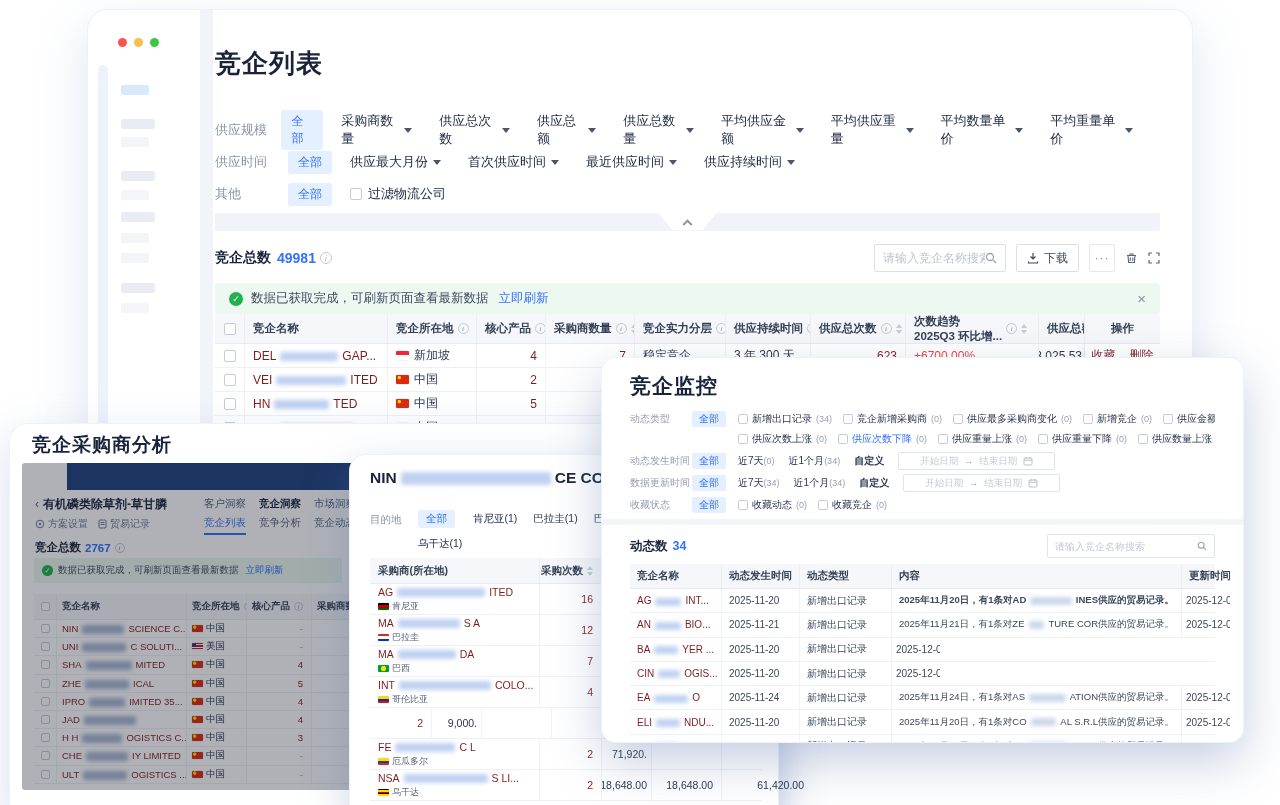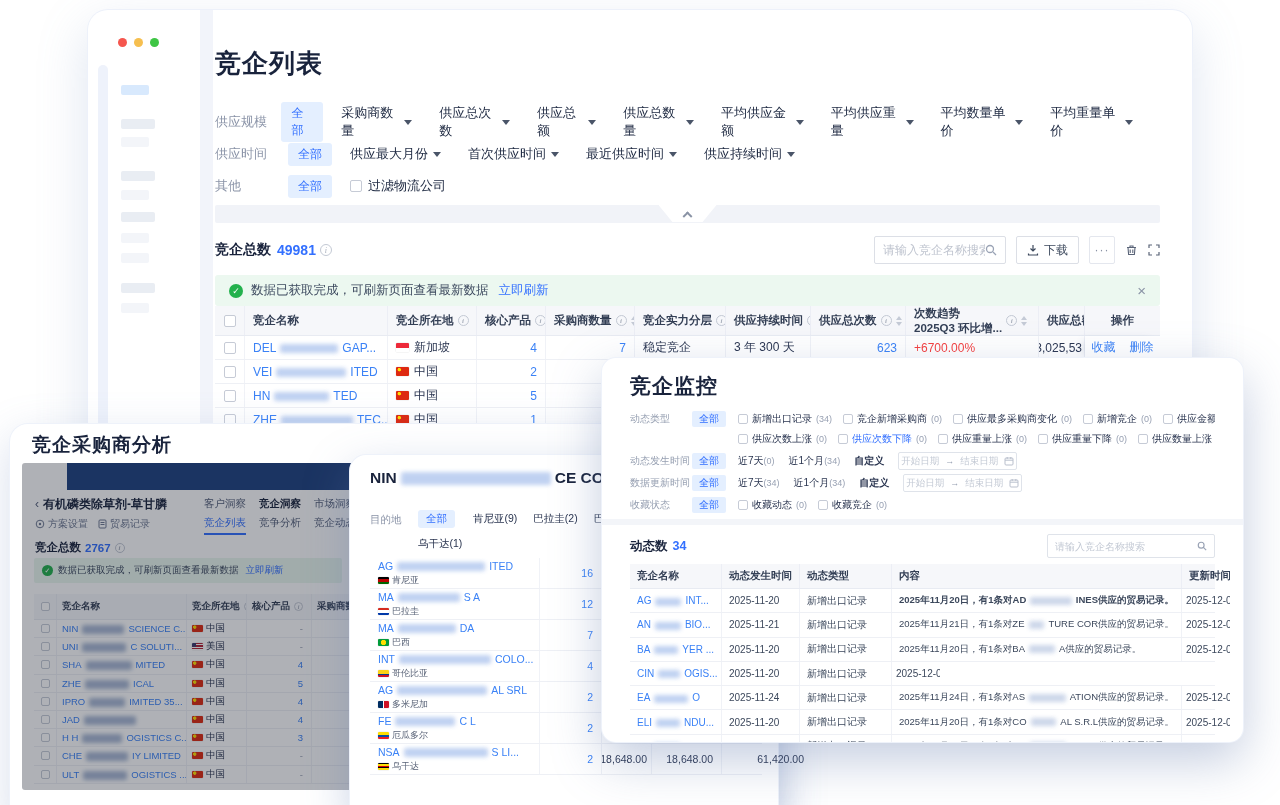--- a/index.html
+++ b/index.html
@@ -16,21 +16,21 @@
   .m-sidebar{position:absolute;left:22px;top:60px;width:90px;bottom:0}
   .m-edge{position:absolute;left:10px;top:55px;width:10px;bottom:10px;background:#eef2fb;border-radius:6px}
   .sbar{position:absolute;left:11px;height:10px;border-radius:2px}
   .sbar.blue{background:#d8e9fd;width:28px}
   .sbar.g1{background:#e9edf3;width:34px}
   .sbar.g2{background:#f3f5f9;width:28px}
   .m-sep{position:absolute;left:112px;top:0;width:13px;height:100%;background:#f2f4fa;
     border-radius:0 0 0 20px}
   .m-content{position:absolute;left:127px;top:0;right:32px}
   .m-title{padding-top:36px;font-size:26px;font-weight:bold;color:#19233c;letter-spacing:1px}
-  #main-filters{margin-top:28px}
+  #main-filters{margin-top:36px}
   .frow{display:flex;align-items:center;height:26px;margin-bottom:6px;font-size:13px}
   .flabel{width:73px;color:#8b94a8}
   .chip{background:#e4efff;color:#3370ff;border-radius:3px;padding:3px 10px;font-size:12px;margin-right:18px}
   .fdrop{color:#222d45;margin-right:27px;display:inline-flex;align-items:center;cursor:pointer}
   .caret{width:0;height:0;border-left:4px solid transparent;border-right:4px solid transparent;
     border-top:5px solid #4a5568;margin-left:5px;display:inline-block}
   .cbx{display:inline-block;width:12px;height:12px;border:1px solid #c6cbd6;border-radius:2px;background:#fff;flex:none}
   .fcheck{display:inline-flex;align-items:center;gap:6px;color:#222d45}
   .collapse-bar{position:relative;height:18px;background:#f1f3f8;border-radius:2px;margin-top:2px}
   .notch{position:absolute;left:50%;top:0;transform:translateX(-50%);width:58px;height:17px;background:#fff;
@@ -61,21 +61,21 @@
 
   
   .tr{display:flex;align-items:stretch;border-bottom:1px solid #eef0f5}
   .hrow{background:#f6f7fa;border-bottom:1px solid #e8ebf2}
   .td{flex:none;overflow:hidden;white-space:nowrap;padding:0 8px;border-right:1px solid rgba(228,232,240,.55);
     display:flex;align-items:center}
   .td:last-child{border-right:none}
   .th{font-weight:bold;color:#333f55}
   .r{justify-content:flex-end;text-align:right}
   .ctr{justify-content:center}
-  .lnk{color:#3b82f6;cursor:pointer}
+  .lnk{color:#7f1d1d;cursor:pointer}
   .red{color:#f53f3f}
   .dash{color:#9aa3b5}
   .sort{display:inline-flex;flex-direction:column;gap:2px;margin-left:4px;cursor:pointer}
   .sort i{display:block;width:0;height:0;border-left:3.5px solid transparent;border-right:3.5px solid transparent}
   .sort .up{border-bottom:4px solid #c4cad6}
   .sort .dn{border-top:4px solid #c4cad6}
   .blr{display:inline-block;height:9px;border-radius:2px;background:#b9cdf0;filter:blur(2px);
     vertical-align:middle;margin:0 4px;opacity:.9}
   .blr.big{height:13px}
   .blr.gray{background:#c8d3e8}
@@ -155,21 +155,21 @@
   .mon-chip{background:#e4efff;color:#3370ff;border-radius:2px;padding:2px 7px;font-size:10px;margin-right:12px;flex:none;height:16px;line-height:12px}
   .mon-lines{display:flex;flex-direction:column;gap:4px;overflow:hidden}
   .mon-line{display:flex;align-items:center;gap:11px;height:16px;white-space:nowrap}
   .mon-item{display:inline-flex;align-items:center;gap:4px;color:#2a3550;cursor:pointer}
   .mon-item .cbx{width:10px;height:10px}
   .mon-item.active{color:#3370ff}
   .mon-cnt{color:#98a1b3;font-size:9px}
   .mon-quick{display:flex;align-items:center;gap:14px;height:16px;white-space:nowrap}
   .mon-q{color:#2a3550;cursor:pointer}
   .range{display:inline-flex;align-items:center;gap:6px;border:1px solid #dfe3ea;border-radius:2px;height:18px;
-    padding:0 2px;color:#c3c9d4;font-size:9.5px}
+    padding:0 21px;color:#c3c9d4;font-size:9.5px}
   .mon-divider{height:6px;background:#f3f5f9;margin:2px -28px 0}
   .mon-count-row{display:flex;align-items:center;margin-top:8px;height:26px}
   .mon-count-label{font-size:12.5px;font-weight:bold;color:#19233c}
   .mon-count-val{font-size:12.5px;font-weight:bold;color:#3370ff;margin-left:5px}
   .mon-search{margin-left:auto;width:168px;height:24px;border:1px solid #dfe3ea;border-radius:2px;display:flex;
     align-items:center;padding:0 7px}
   .mon-search input{border:none;outline:none;flex:1;font-size:10px;min-width:0;background:transparent;font-family:inherit}
   .mon-search input::placeholder{color:#c3c9d4}
   #monitor-table{margin-top:5px}
   #monitor-table .hrow{height:25px;font-size:10.5px}
@@ -564,31 +564,41 @@
 
 <div id="purchaser-modal" class="card">
   <div class="p-title">
     <span>NIN</span><span class="blr big" id="p-title-blur" style="width: 150px;"></span><span>CE CO LTD的采购商分析</span>
   </div>
   <div class="p-dest">
     <span class="p-dest-label">目的地</span>
     <div class="p-lines" id="p-dest-lines">
         <div class="p-line">
           <span class="chip">全部</span>
-          <span class="p-opt">肯尼亚(9)</span>
-          <span class="p-opt">巴拉圭(2)</span>
+          <span class="p-opt">肯尼亚(1)</span>
+          <span class="p-opt">巴拉圭(1)</span>
           <span class="p-opt">巴西(1)</span>
           <span class="p-opt">哥伦比亚(1)</span>
         </div>
         <div class="p-line">
           <span class="p-opt">乌干达(1)</span>
         </div>
       </div>
   </div>
   <div id="purchaser-table">
+      <div class="tr hrow">
+        <div class="td th" style="width: 170px;">采购商(所在地)</div>
+        <div class="td th r" style="width: 62px;">采购次数<span class="sort">
+            <i class="up"></i>
+            <i class="dn"></i>
+          </span></div>
+        <div class="td th r" style="width: 50px;">采购数量</div>
+        <div class="td th" style="width: 70px;"></div>
+        <div class="td th" style="width: 90px;"></div>
+      </div>
       <div class="tr body">
         <div class="td p-namecell" style="width: 170px;">
           <span class="lnk">AG<span class="blr " style="width: 88px;"></span>ITED</span>
           <span class="p-loc"><span class="flag flag-ke"></span>肯尼亚</span>
         </div>
         <div class="td r lnk" style="width: 62px;">16</div>
         <div class="td r" style="width: 50px; padding: 0px 4px;">140,204.</div>
         <div class="td r" style="width: 70px;"></div>
         <div class="td r" style="width: 90px;"></div>
       </div>
@@ -616,24 +626,20 @@
         <div class="td p-namecell" style="width: 170px;">
           <span class="lnk">INT<span class="blr " style="width: 92px;"></span>COLO...</span>
           <span class="p-loc"><span class="flag flag-co"></span>哥伦比亚</span>
         </div>
         <div class="td r lnk" style="width: 62px;">4</div>
         <div class="td r" style="width: 50px; padding: 0px 4px;">116,100.</div>
         <div class="td r" style="width: 70px;"></div>
         <div class="td r" style="width: 90px;"></div>
       </div>
       <div class="tr body">
-        <div class="td p-namecell" style="width: 170px;">
-          <span class="lnk">AG<span class="blr " style="width: 90px;"></span>AL SRL</span>
-          <span class="p-loc"><span class="flag flag-do"></span>多米尼加</span>
-        </div>
         <div class="td r lnk" style="width: 62px;">2</div>
         <div class="td r" style="width: 50px; padding: 0px 4px;">9,000.</div>
         <div class="td r" style="width: 70px;"></div>
         <div class="td r" style="width: 90px;"></div>
       </div>
       <div class="tr body">
         <div class="td p-namecell" style="width: 170px;">
           <span class="lnk">FE<span class="blr " style="width: 60px;"></span>C L</span>
           <span class="p-loc"><span class="flag flag-ec"></span>厄瓜多尔</span>
         </div>
@@ -771,21 +777,20 @@
           <div class="td" style="width: 92px; padding: 0px 7px;">新增出口记录</div>
           <div class="td" style="width: 290px; padding: 0px 7px; font-size: 9.5px;">2025年11月21日，有1条对ZE<span class="blr gray" style="width: 45px;"></span>TURE COR供应的贸易记录。</div>
           <div class="td" style="width: 48px; padding: 0px 4px;">2025-12-03</div>
         </div>
         <div class="tr body">
           <div class="td" style="width: 92px; padding: 0px 7px;">
             <span class="lnk">BA<span class="blr " style="width: 24px;"></span>YER ...</span>
           </div>
           <div class="td" style="width: 78px; padding: 0px 7px;">2025-11-20</div>
           <div class="td" style="width: 92px; padding: 0px 7px;">新增出口记录</div>
-          <div class="td" style="width: 290px; padding: 0px 7px; font-size: 9.5px;">2025年11月20日，有1条对BA<span class="blr gray" style="width: 26px;"></span>A供应的贸易记录。</div>
           <div class="td" style="width: 48px; padding: 0px 4px;">2025-12-03</div>
         </div>
         <div class="tr body">
           <div class="td" style="width: 92px; padding: 0px 7px;">
             <span class="lnk">CIN<span class="blr " style="width: 22px;"></span>OGIS...</span>
           </div>
           <div class="td" style="width: 78px; padding: 0px 7px;">2025-11-20</div>
           <div class="td" style="width: 92px; padding: 0px 7px;">新增出口记录</div>
           <div class="td" style="width: 48px; padding: 0px 4px;">2025-12-03</div>
         </div>

